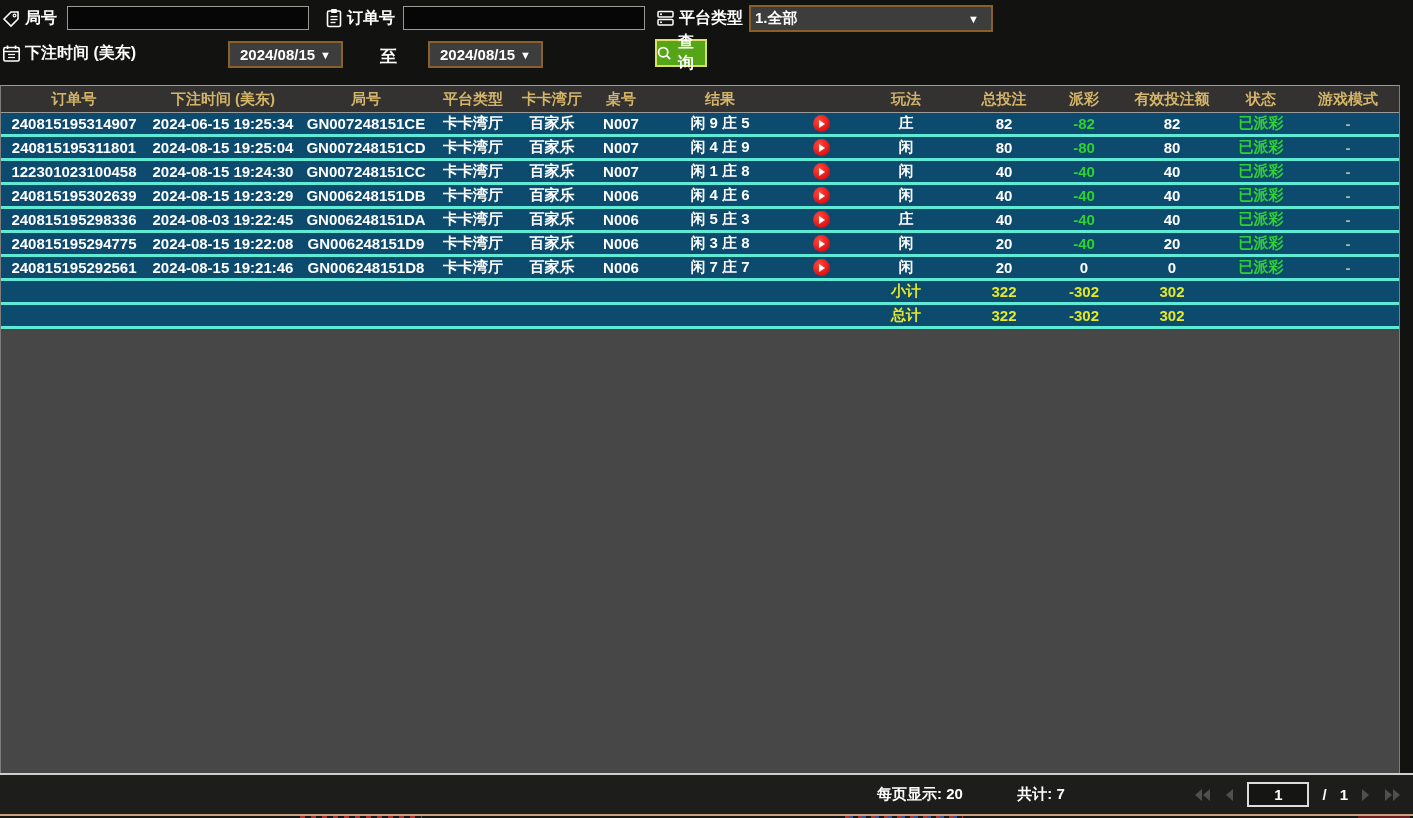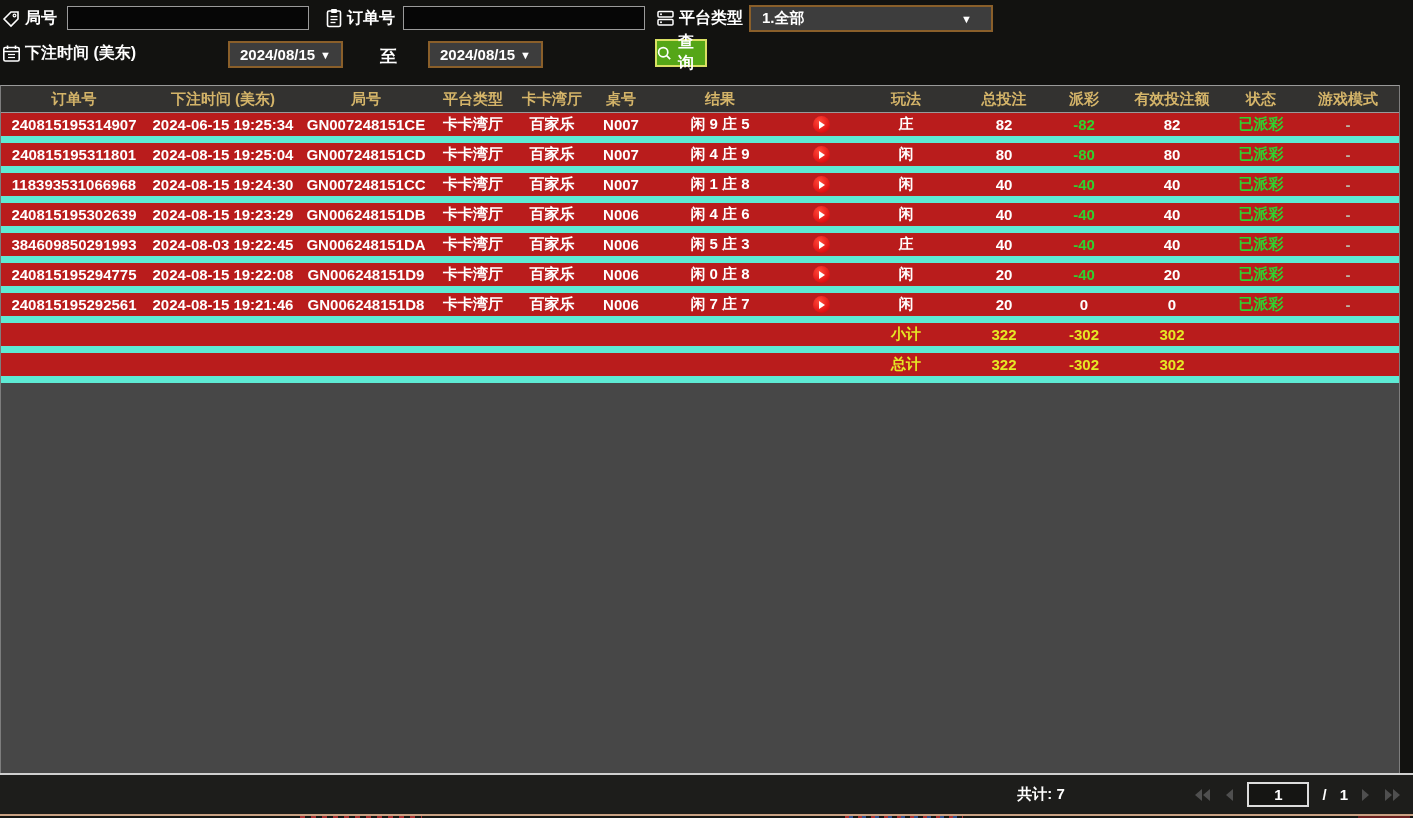--- a/index.html
+++ b/index.html
@@ -11,33 +11,33 @@
   .toolbar { position:absolute; top:0; left:0; width:100%; height:85px; }
   .tb-item { position:absolute; display:flex; align-items:center; }
   .tb-label { color:#fff; font-weight:bold; font-size:16px; white-space:nowrap; }
   .tb-icon { display:inline-flex; margin-right:4px; }
   .txt-input { background:#060606; border:1px solid #9a9a9a; width:242px; height:24px; color:#fff;
                font-size:14px; padding:0 6px; outline:none; }
   .dd { background:#3d3d3d; border:2px solid #8a5f2a; color:#fff; font-weight:bold; font-size:15px;
         display:flex; align-items:center; cursor:pointer; }
   .dd .caret { font-size:11px; color:#fff; }
   .dd-date { width:115px; height:27px; justify-content:center; gap:5px; }
-  .dd-platform { width:244px; height:27px; padding:0 11px; }
+  .dd-platform { width:244px; height:27px; padding:0 4px; }
   .dd-platform .caret { margin-left:auto; margin-right:8px; }
   .query-btn { position:absolute; left:655px; top:39px; width:52px; height:28px; background:#55a617;
                border:2px solid #d9e063; color:#fff; font-weight:bold; font-size:16px;
                display:flex; align-items:center; justify-content:center; gap:2px; cursor:pointer; }
 
   
   .tablewrap { position:absolute; top:85px; left:0; width:1400px; height:688px; background:#474747;
                border-left:1px solid #7d7d7d; border-right:1px solid #7d7d7d; border-top:1px solid #9a9a9a; }
   .grid { display:grid; grid-template-columns:146px 152px 134px 80px 78px 60px 138px 64px 106px 90px 70px 106px 72px 102px; }
   .thead { height:27px; background:#333230; border-bottom:1px solid #9a9a9a; }
   .thead .cell { color:#d4b469; font-weight:bold; font-size:15px; }
-  .row { height:30px; border-bottom:7px solid #5eead4; background:#b91c1c; }
+  .row { height:24px; border-bottom:3px solid #5eead4; background:#0c4a6e; }
   .cell { display:flex; align-items:center; justify-content:center; color:#fff; font-weight:bold;
           font-size:15px; white-space:nowrap; overflow:hidden; }
   .cell.green { color:#2fd32f; }
   .cell.yellow { color:#e5e825; }
   .cell.dash { color:#beb6a6; }
   .play { width:17px; height:17px; border-radius:50%; display:inline-flex; align-items:center;
           justify-content:center; background:radial-gradient(circle at 38% 32%, #ff4a3a, #dd0f12 72%);
           cursor:pointer; }
   .play::after { content:''; border-left:6px solid #fff; border-top:4px solid transparent;
                  border-bottom:4px solid transparent; margin-left:2px; }
@@ -193,21 +193,21 @@
             <span class="play"></span>
           </div>
           <div class="cell">闲</div>
           <div class="cell">80</div>
           <div class="cell green">-80</div>
           <div class="cell">80</div>
           <div class="cell green">已派彩</div>
           <div class="cell dash">-</div>
         </div>
         <div class="row grid">
-          <div class="cell">118393531066968</div>
+          <div class="cell">122301023100458</div>
           <div class="cell">2024-08-15 19:24:30</div>
           <div class="cell">GN007248151CC</div>
           <div class="cell">卡卡湾厅</div>
           <div class="cell">百家乐</div>
           <div class="cell">N007</div>
           <div class="cell">闲 1 庄 8</div>
           <div class="cell">
             <span class="play"></span>
           </div>
           <div class="cell">闲</div>
@@ -229,21 +229,21 @@
             <span class="play"></span>
           </div>
           <div class="cell">闲</div>
           <div class="cell">40</div>
           <div class="cell green">-40</div>
           <div class="cell">40</div>
           <div class="cell green">已派彩</div>
           <div class="cell dash">-</div>
         </div>
         <div class="row grid">
-          <div class="cell">384609850291993</div>
+          <div class="cell">240815195298336</div>
           <div class="cell">2024-08-03 19:22:45</div>
           <div class="cell">GN006248151DA</div>
           <div class="cell">卡卡湾厅</div>
           <div class="cell">百家乐</div>
           <div class="cell">N006</div>
           <div class="cell">闲 5 庄 3</div>
           <div class="cell">
             <span class="play"></span>
           </div>
           <div class="cell">庄</div>
@@ -253,21 +253,21 @@
           <div class="cell green">已派彩</div>
           <div class="cell dash">-</div>
         </div>
         <div class="row grid">
           <div class="cell">240815195294775</div>
           <div class="cell">2024-08-15 19:22:08</div>
           <div class="cell">GN006248151D9</div>
           <div class="cell">卡卡湾厅</div>
           <div class="cell">百家乐</div>
           <div class="cell">N006</div>
-          <div class="cell">闲 0 庄 8</div>
+          <div class="cell">闲 3 庄 8</div>
           <div class="cell">
             <span class="play"></span>
           </div>
           <div class="cell">闲</div>
           <div class="cell">20</div>
           <div class="cell green">-40</div>
           <div class="cell">20</div>
           <div class="cell green">已派彩</div>
           <div class="cell dash">-</div>
         </div>
@@ -318,20 +318,21 @@
           <div class="cell yellow">322</div>
           <div class="cell yellow">-302</div>
           <div class="cell yellow">302</div>
           <div class="cell yellow"></div>
           <div class="cell yellow"></div>
         </div>
       </div>
   </div>
 
   <div class="footer">
+    <span class="f-text" style="left:860px; width:120px; justify-content:center;">每页显示: 20</span>
     <span class="f-text" style="left:1006px; width:70px; justify-content:center;">共计: 7</span>
 
     <div class="pager">
       <span class="pg-btn">
         <svg width="17" height="14" viewBox="0 0 17 14">
             <polygon points="8,1 8,13 1,7" fill="#4f4f4f"></polygon>
             <polygon points="16,1 16,13 9,7" fill="#4f4f4f"></polygon>
           </svg>
       </span>
       <span class="pg-btn">

